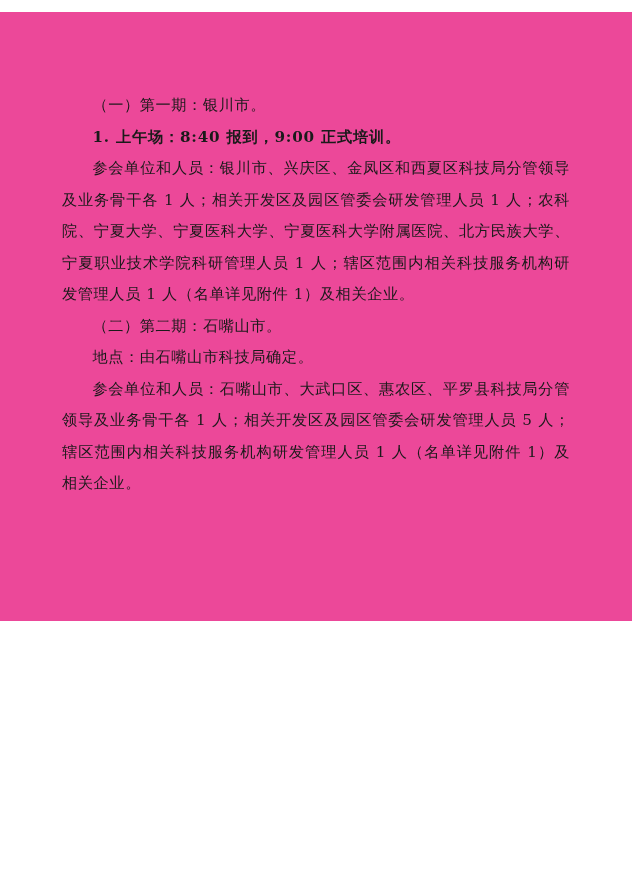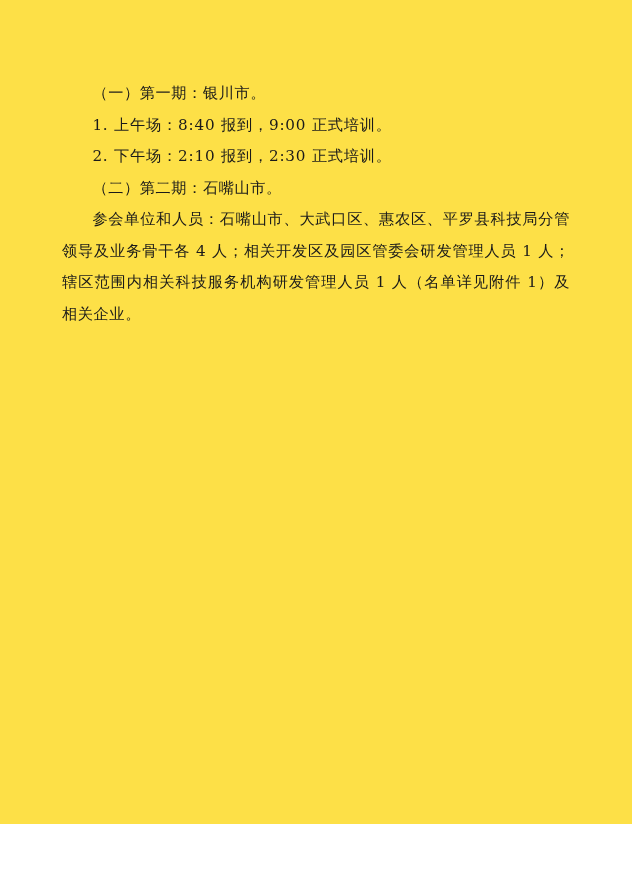--- a/index.html
+++ b/index.html
@@ -10,47 +10,49 @@
   body {
     width: 632px;
     height: 870px;
     font-family: "DejaVu Serif", "Liberation Serif", serif;
     color: #1a1a1a;
     overflow: hidden;
   }
   #page {
     position: relative;
     width: 632px;
-    height: 824px;
-    background: #fde047;
+    height: 609px;
+    background: #ec4899;
     box-sizing: border-box;
     padding: 78px 62px 40px 62px;
+    margin-top: 12px;
   }
   .doc-body {
     font-size: 15.2px;
     line-height: 31.5px;
     letter-spacing: 0.6px;
     text-align: justify;
     text-justify: inter-ideograph;
   }
   .para {
     margin: 0;
     text-indent: 2em;
   }
   .para.bold {
-    font-weight: normal;
+    font-weight: bold;
     letter-spacing: 0.8px;
   }
 </style>
 </head>
 <body>
 
 <div id="page">
   <div class="doc-body">
 
     <p class="para">（一）第一期：银川市。</p>
     <p class="para bold">1. 上午场：8:40 报到，9:00 正式培训。</p>
-    <p class="para bold">2. 下午场：2:10 报到，2:30 正式培训。</p>
+    <p class="para">参会单位和人员：银川市、兴庆区、金凤区和西夏区科技局分管领导及业务骨干各 1 人；相关开发区及园区管委会研发管理人员 1 人；农科院、宁夏大学、宁夏医科大学、宁夏医科大学附属医院、北方民族大学、宁夏职业技术学院科研管理人员 1 人；辖区范围内相关科技服务机构研发管理人员 1 人（名单详见附件 1）及相关企业。</p>
     <p class="para">（二）第二期：石嘴山市。</p>
-    <p class="para">参会单位和人员：石嘴山市、大武口区、惠农区、平罗县科技局分管领导及业务骨干各 4 人；相关开发区及园区管委会研发管理人员 1 人；辖区范围内相关科技服务机构研发管理人员 1 人（名单详见附件 1）及相关企业。</p>
+    <p class="para">地点：由石嘴山市科技局确定。</p>
+    <p class="para">参会单位和人员：石嘴山市、大武口区、惠农区、平罗县科技局分管领导及业务骨干各 1 人；相关开发区及园区管委会研发管理人员 5 人；辖区范围内相关科技服务机构研发管理人员 1 人（名单详见附件 1）及相关企业。</p>
 
   </div>
 </div>
 
 </body></html>

